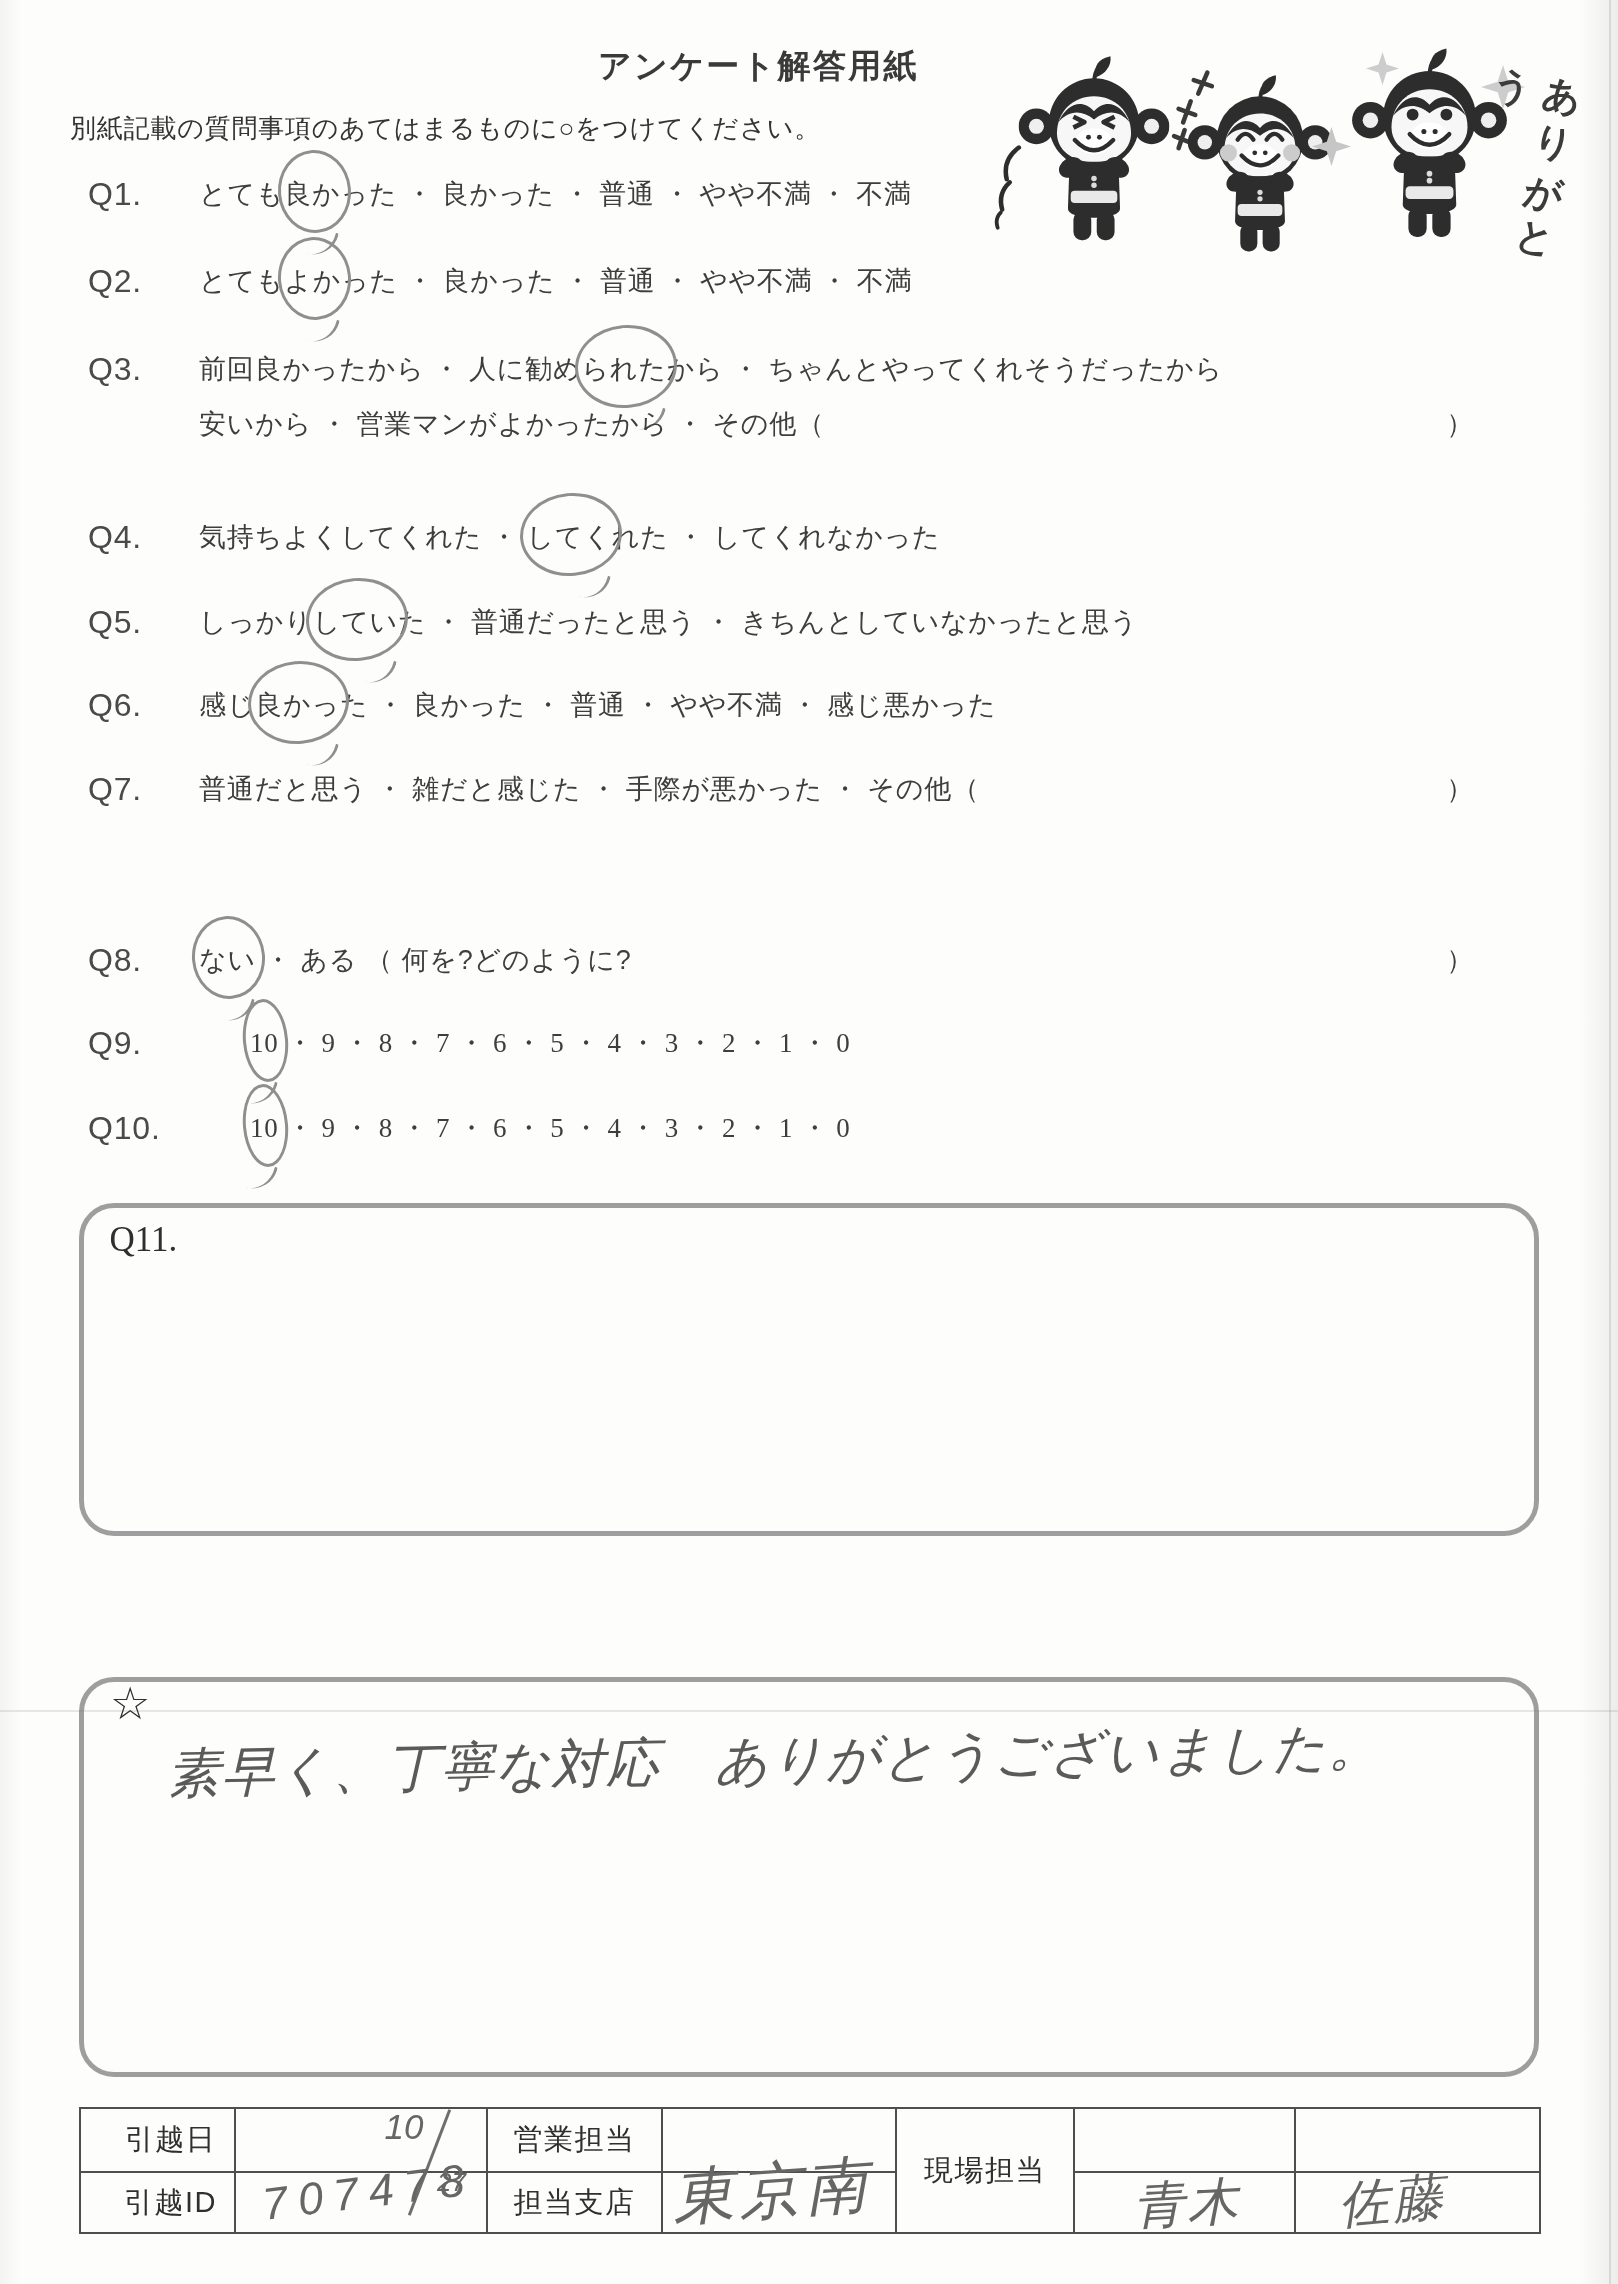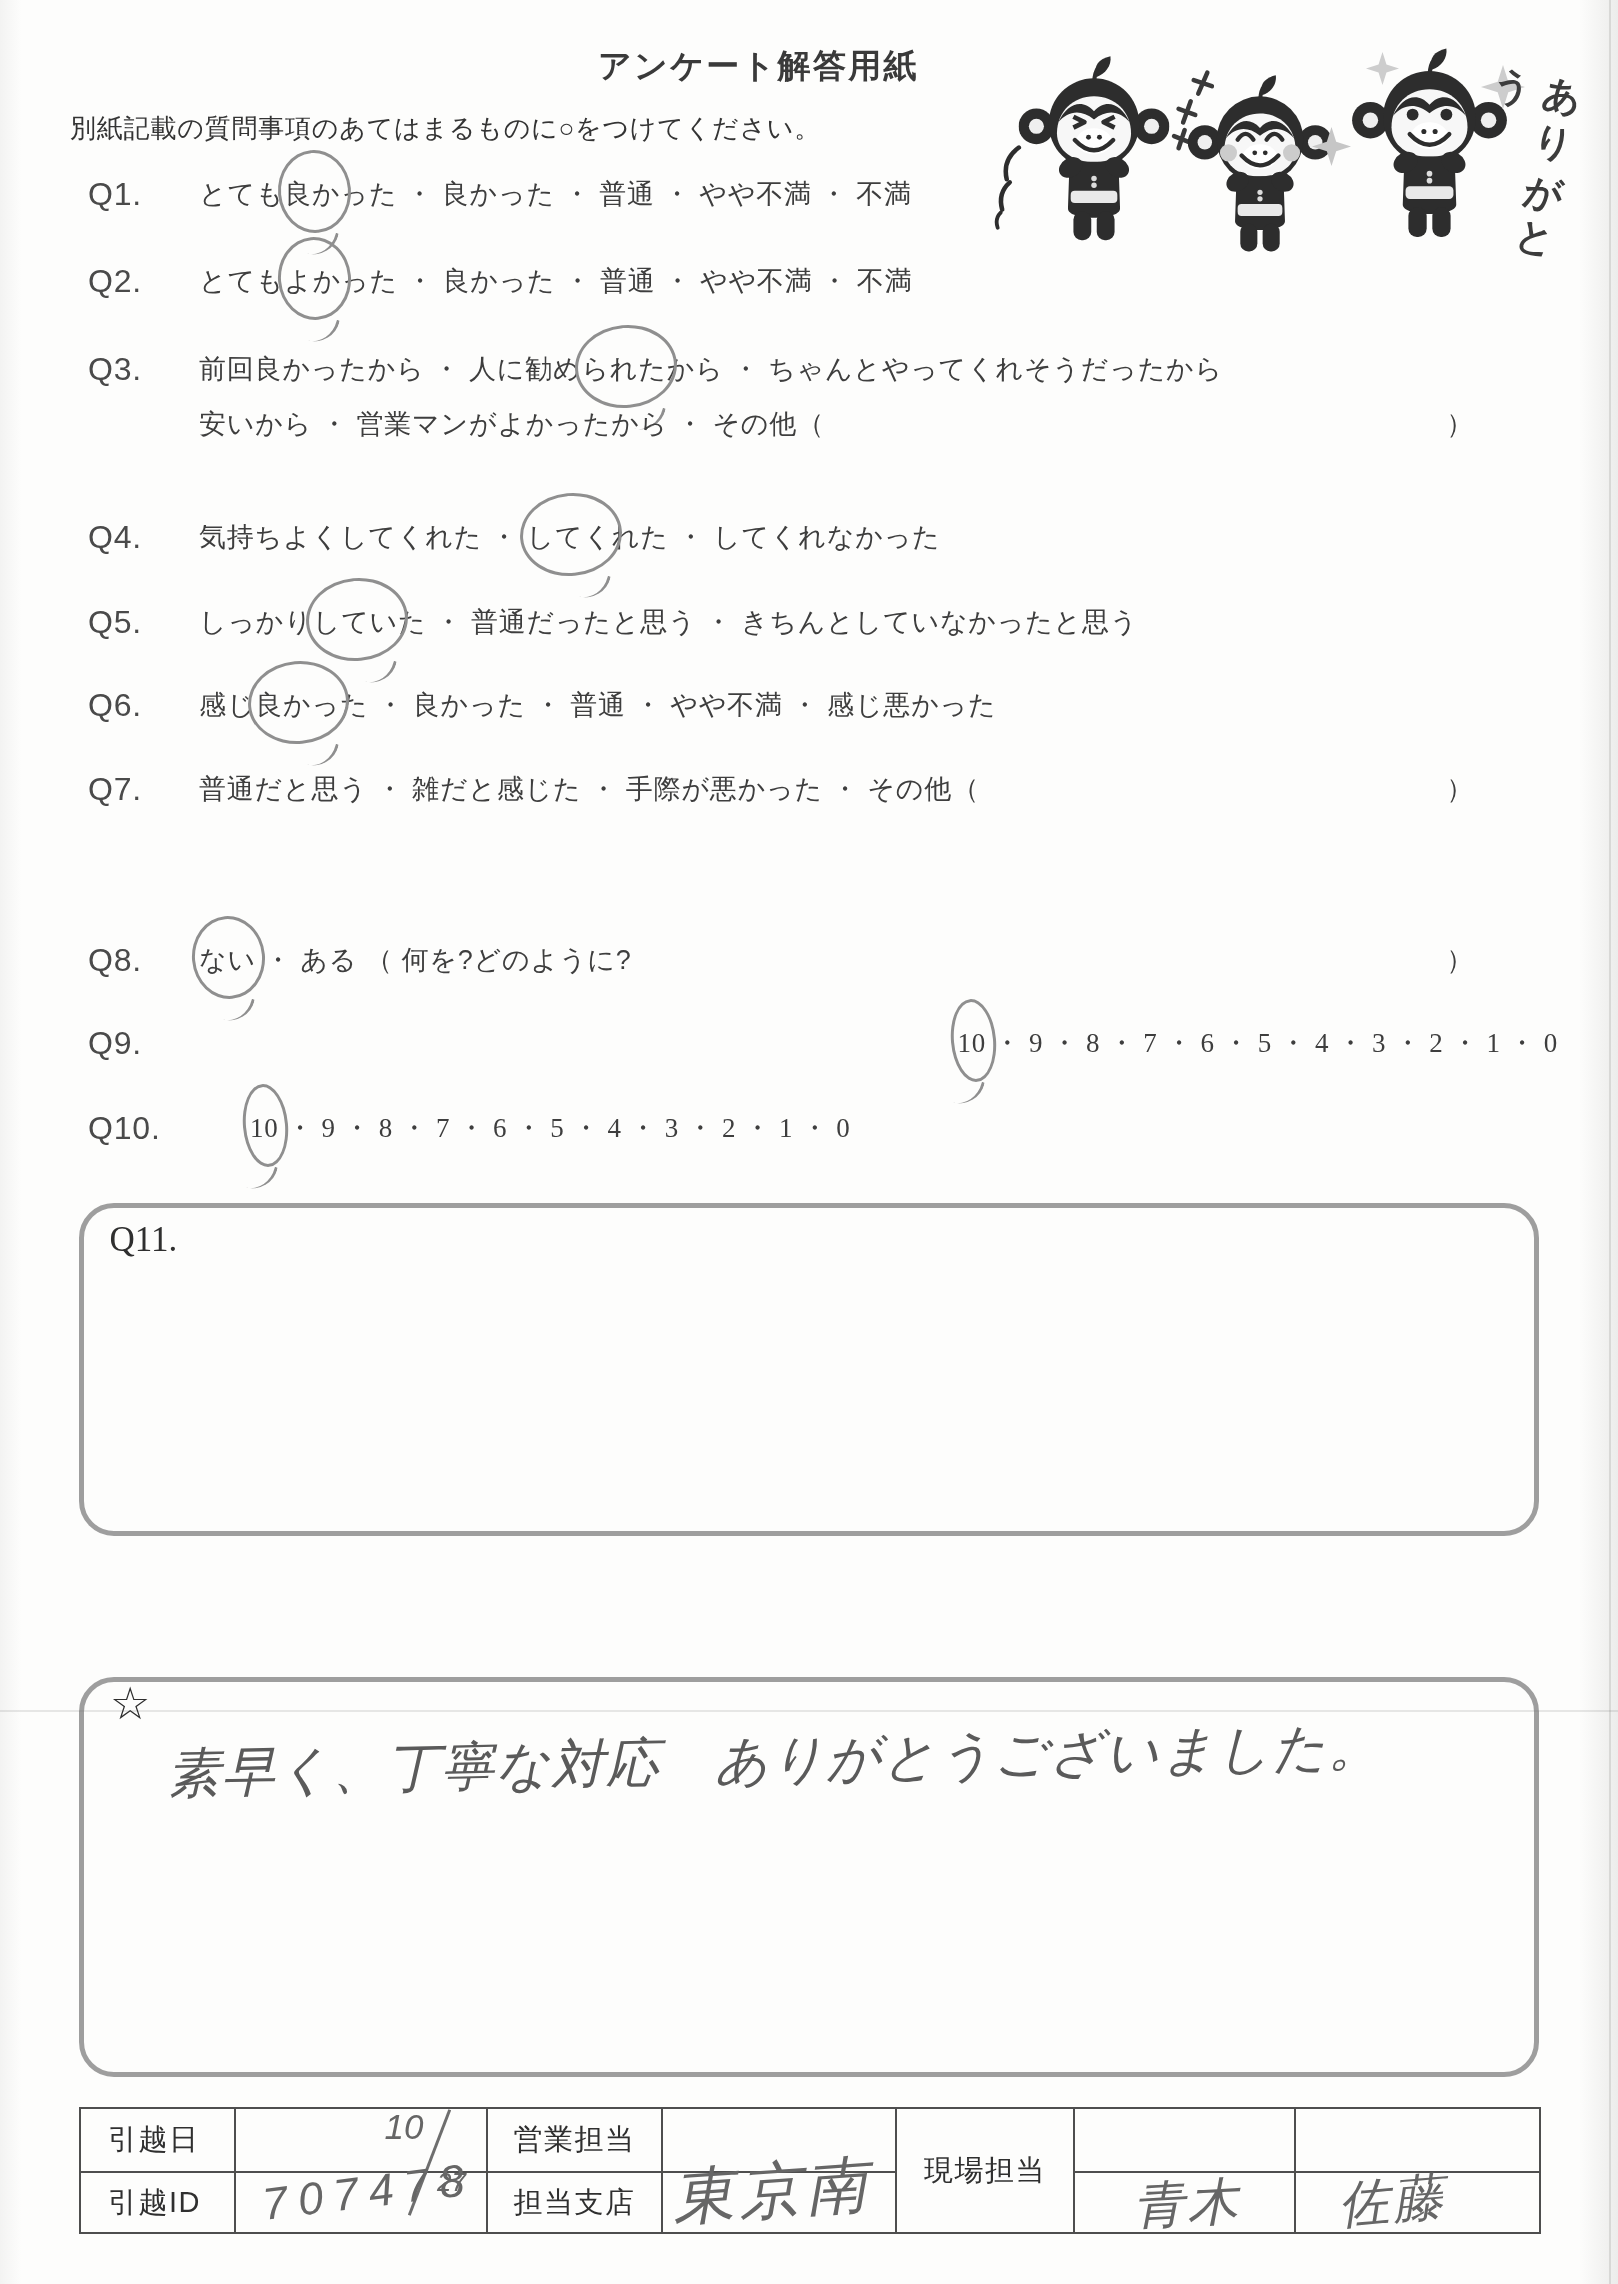--- a/index.html
+++ b/index.html
@@ -52,21 +52,21 @@
   .star-mark{position:absolute; left:110px; top:1677px; font-size:45px; color:#2e2e2e; z-index:3;}
   .fold-line{position:absolute; left:0; top:1710px; width:1618px; height:1.5px; background:rgba(110,110,110,.16); z-index:2;}
 
   .hw{font-family:"Liberation Sans",sans-serif; font-style:italic; color:#666666;}
   .hw-comment{position:absolute; left:167px; top:1725px; font-size:53px; letter-spacing:1.5px; color:#5a5a5a; transform:rotate(-1.3deg); white-space:nowrap; z-index:3;}
 
   
   .footer-table{position:absolute; left:79px; top:2107px; border-collapse:collapse; table-layout:fixed; z-index:1;}
   .footer-table td{border:2.3px solid #4e4e4e; font-size:29px; color:#2f2f2f; letter-spacing:1.5px;}
   .footer-table tr.r1 td{height:60px;} .footer-table tr.r2 td{height:57px;}
-  .lab-left{padding-left:27px; text-align:left;margin-left:11px;}
+  .lab-left{padding-left:27px; text-align:center;margin-left:11px;}
   .lab-mid{text-align:center;}
   .lab-site{text-align:center; vertical-align:middle;}
 
   
   .hw-date{position:absolute; left:380px; top:2107px; width:113px; height:117px; z-index:2;}
   .hw-date .num{position:absolute; left:4.5px; top:0px; font-size:35px;}
   .hw-date .den{position:absolute; left:57px; top:60px; font-size:26px;}
   .hw-date .slash{position:absolute; left:48px; top:-1.5px; width:3px; height:113px; background:#6e6e6e; transform:rotate(21deg);}
   .hw-id{position:absolute; left:262px; top:2166px; font-size:45px; letter-spacing:10.5px; transform:rotate(-7deg); z-index:2;}
   .hw-branch{position:absolute; left:672px; top:2149px; font-size:62px; letter-spacing:4.5px; transform:rotate(-4deg); z-index:2;}
@@ -199,21 +199,21 @@
         <div class="q-lines">
           <div class="q-line"><span>普通だと思う ・ 雑だと感じた ・ 手際が悪かった ・ その他（</span><span class="paren-right">）</span></div>
         </div>
       </div>
       <div class="question" style="top: 941px;">
         <span class="q-label">Q8.</span>
         <div class="q-lines">
           <div class="q-line"><span class="circled">ない</span><span> ・ ある （ 何を?どのように?</span><span class="paren-right">）</span></div>
         </div>
       </div>
-      <div class="question indent" style="top: 1024px; text-align: right;">
+      <div class="question indent" style="top: 1024px;">
         <span class="q-label">Q9.</span>
         <div class="q-lines">
           <div class="q-line"><span class="circled">10</span><span> ・ 9 ・ 8 ・ 7 ・ 6 ・ 5 ・ 4 ・ 3 ・ 2 ・ 1 ・ 0</span></div>
         </div>
       </div>
       <div class="question indent" style="top: 1109px;">
         <span class="q-label">Q10.</span>
         <div class="q-lines">
           <div class="q-line"><span class="circled">10</span><span> ・ 9 ・ 8 ・ 7 ・ 6 ・ 5 ・ 4 ・ 3 ・ 2 ・ 1 ・ 0</span></div>
         </div>

